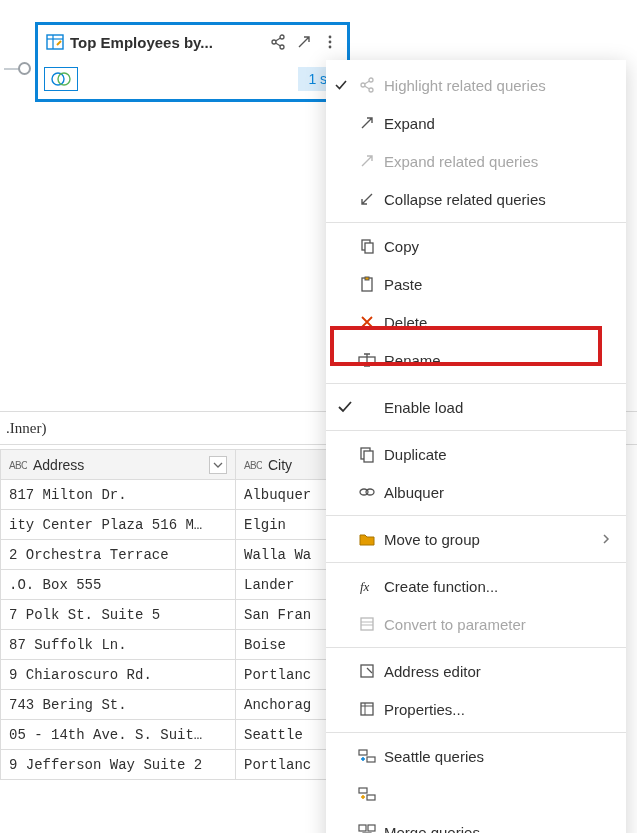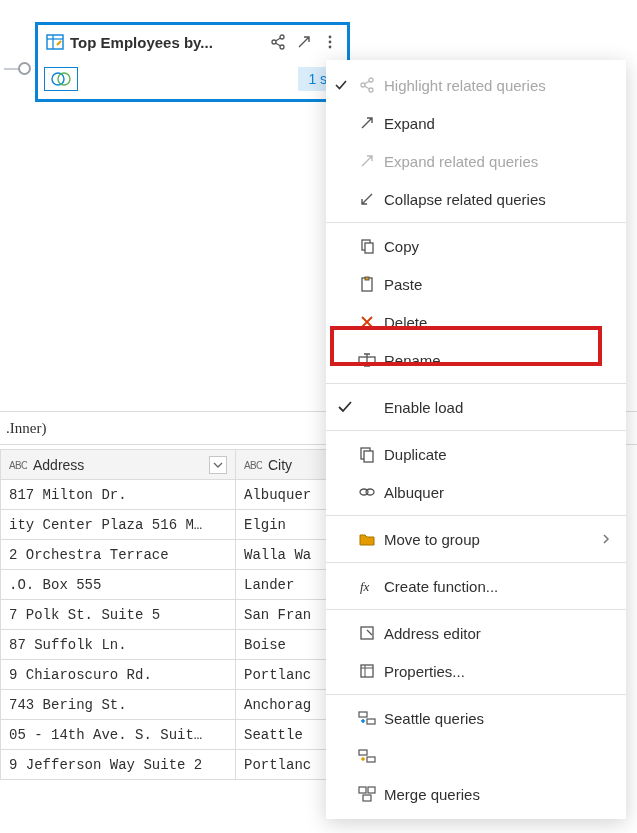--- a/index.html
+++ b/index.html
@@ -434,20 +434,30 @@
   </div>
   <div class="sep"></div>
   <div class="item">
     <span class="miico">
         <svg width="18" height="18" viewBox="0 0 18 18">
           <text x="2" y="14" font-size="13" font-style="italic" font-family="Georgia" fill="#303030">fx</text>
         </svg>
       </span>
     <span>Create function...</span>
   </div>
+  <div class="item disabled">
+    <span class="miico">
+        <svg width="18" height="18" viewBox="0 0 18 18">
+          <rect x="3" y="3" width="12" height="12" fill="none" stroke="#b9b9b9" stroke-width="1.3"></rect>
+          <line x1="3" y1="7" x2="15" y2="7" stroke="#b9b9b9"></line>
+          <line x1="3" y1="10" x2="15" y2="10" stroke="#b9b9b9"></line>
+        </svg>
+      </span>
+    <span>Convert to parameter</span>
+  </div>
   <div class="sep"></div>
   <div class="item">
     <span class="miico">
         <svg width="18" height="18" viewBox="0 0 18 18">
           <rect x="3" y="3" width="12" height="12" fill="none" stroke="#555" stroke-width="1.3"></rect>
           <path d="M9 6 L14 11" stroke="#555" stroke-width="1.3"></path>
         </svg>
       </span>
     <span>Address editor</span>
   </div>

